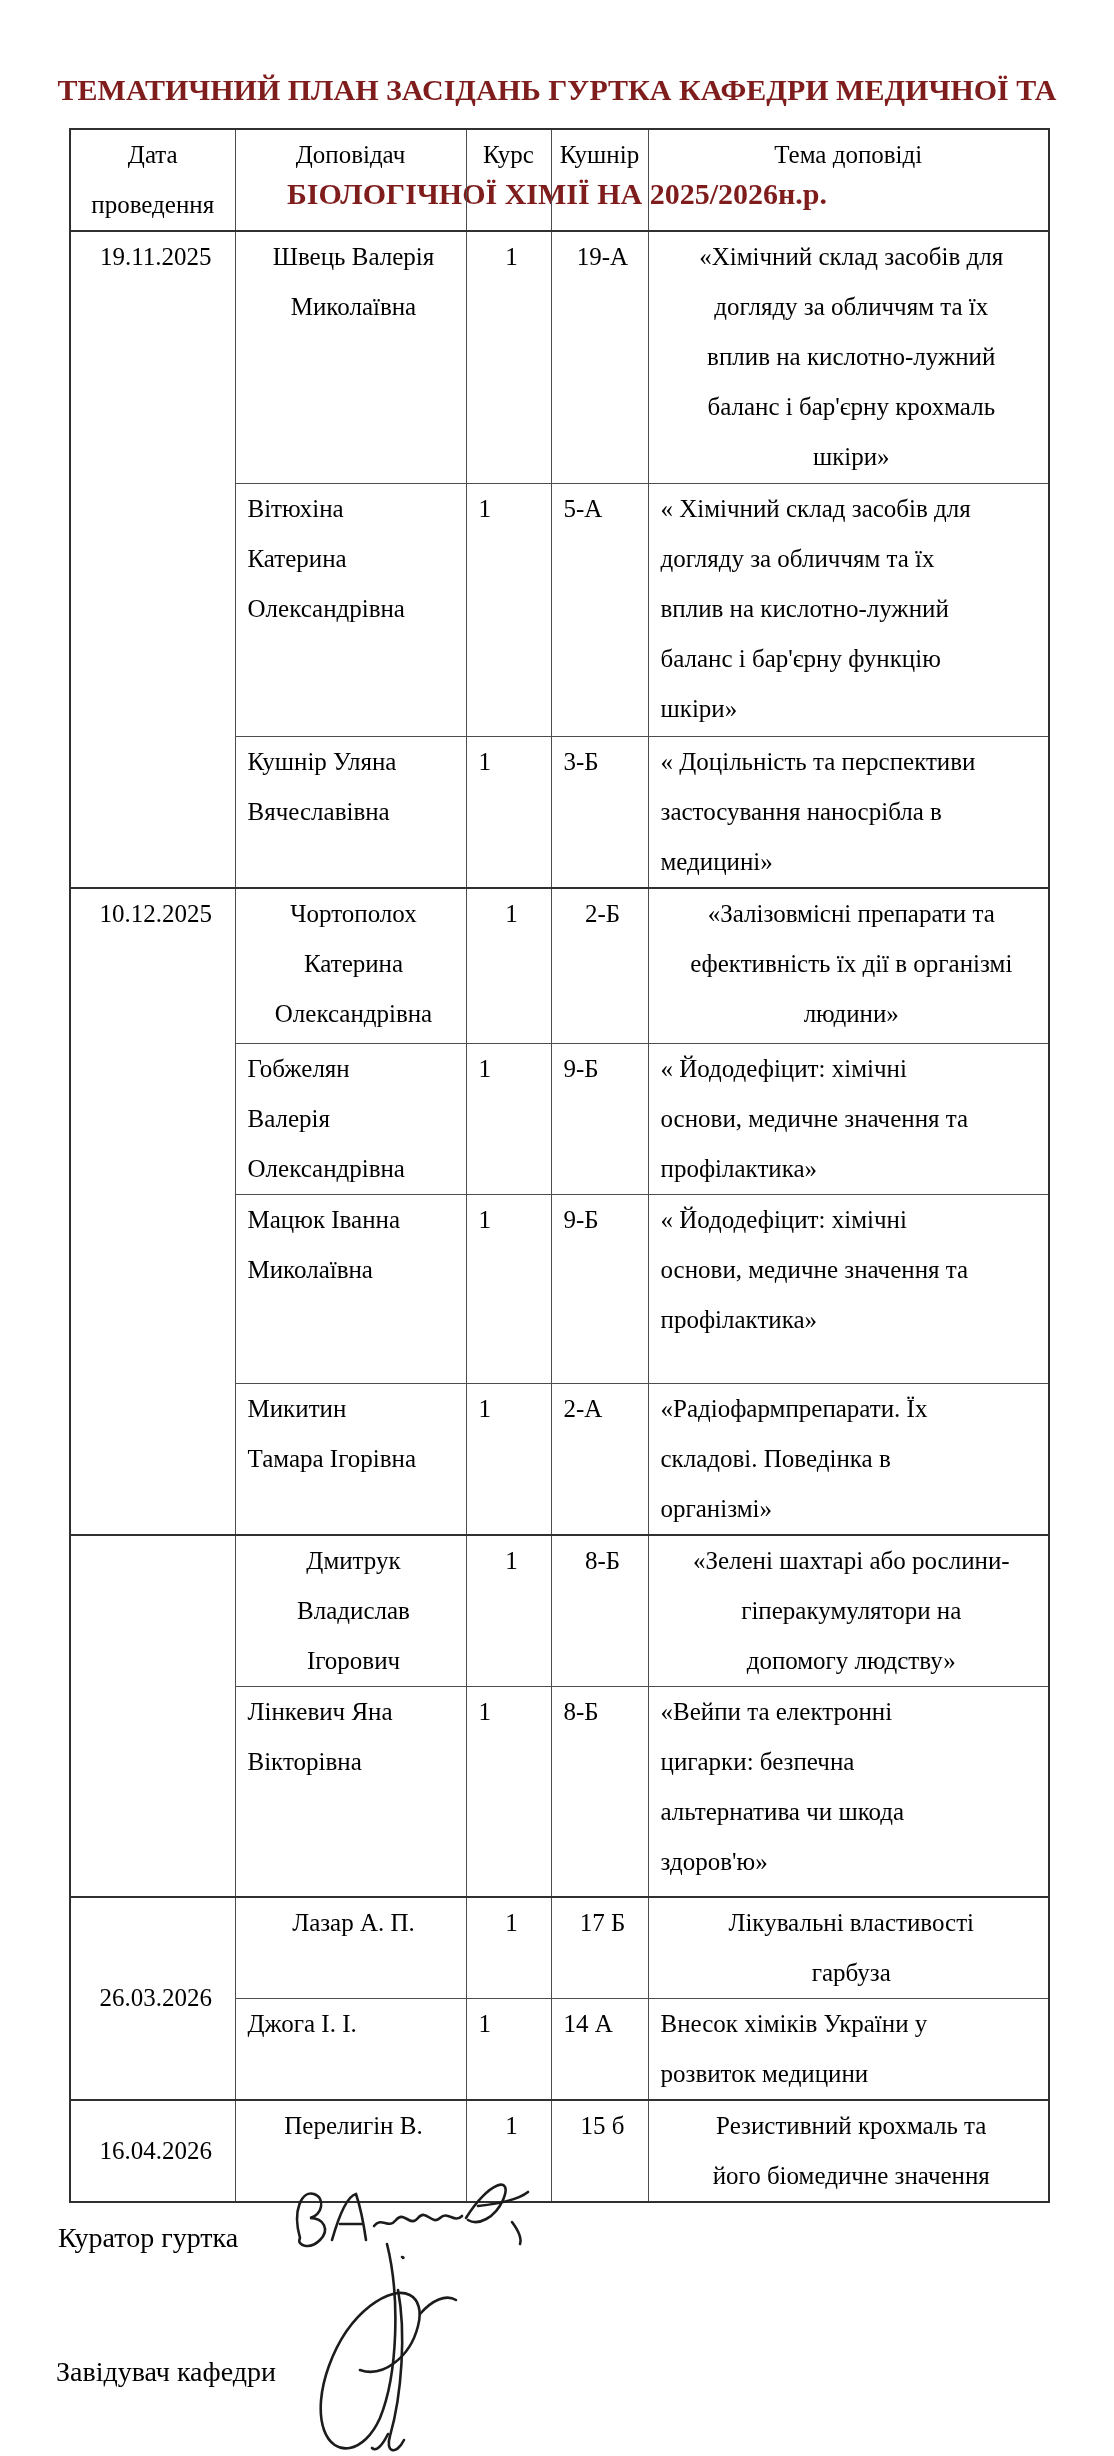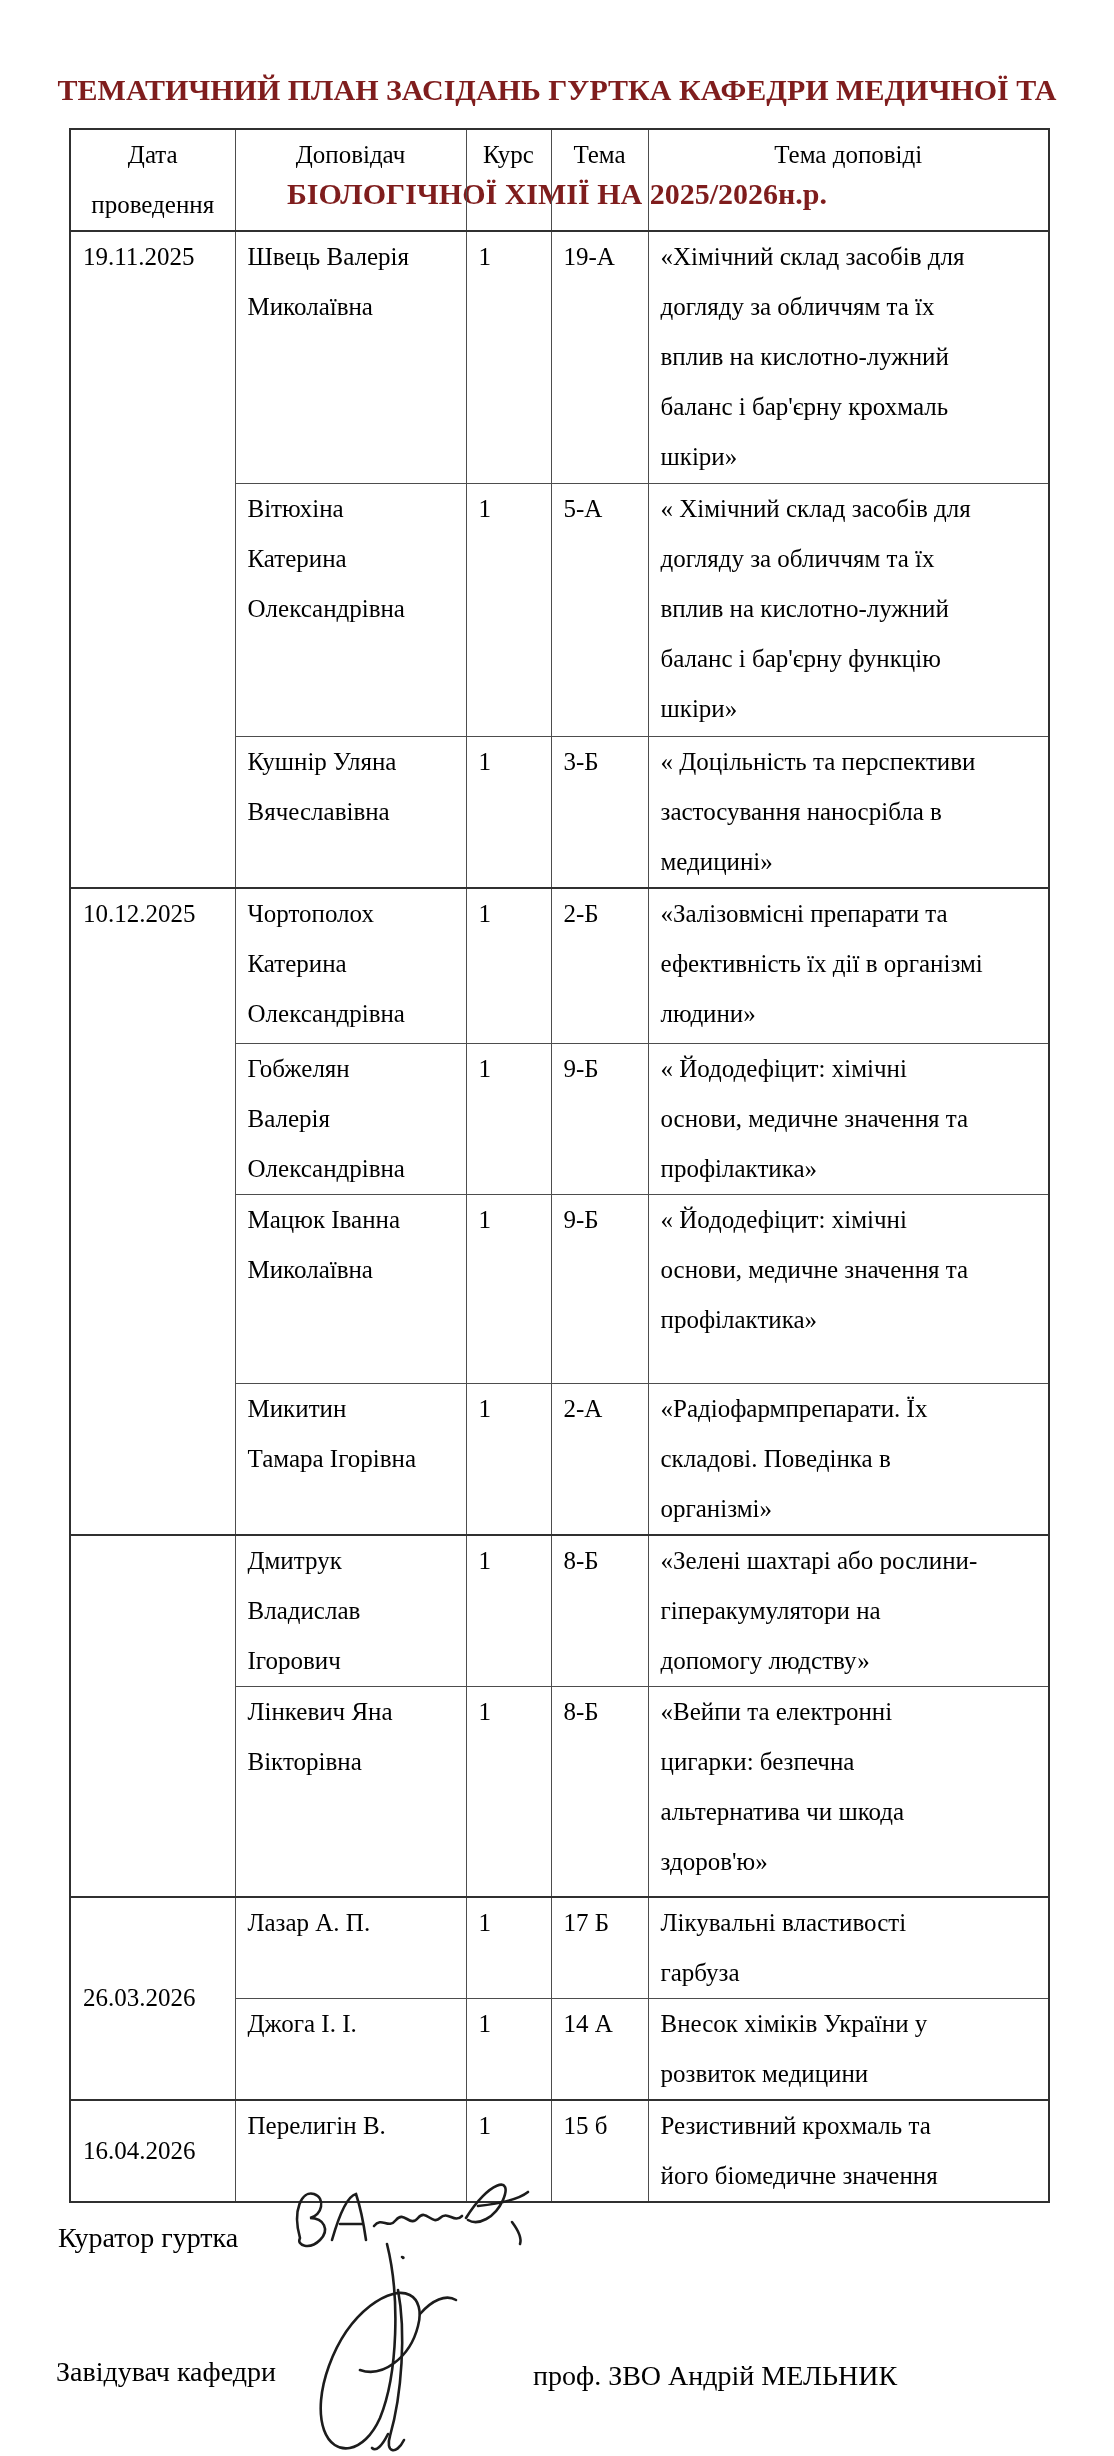--- a/index.html
+++ b/index.html
@@ -38,20 +38,21 @@
     border:1px solid #4d4d4d;
     vertical-align:top;
     padding:0 6px 0 12px;
     white-space:pre-line;
     overflow:hidden;
     font-weight:normal;
   }
   table.sched{border:2px solid #303030;}
   table.sched tr.group-start th, table.sched tr.group-start td{
     border-top:2px solid #303030;
+    text-align:center;
   }
   table.sched th{ text-align:center; padding:0 4px; }
   td.c-date{ padding-left:8px; }
   td.c-date.v-mid{ vertical-align:middle; }
   td.c-course, td.c-group{ padding-left:13px; }
   .footer-label{
     position:absolute;
     font-size:28px;
     color:#000;
     white-space:nowrap;
@@ -76,21 +77,21 @@
         <col style="width:85px">
         <col style="width:97px">
         <col style="width:401px">
     </colgroup>
     <thead>
       <tr style="height:100px">
         <th>Дата
 проведення</th>
         <th>Доповідач</th>
         <th>Курс</th>
-        <th>Тема</th>
+        <th>Кушнір</th>
         <th>Тема доповіді</th>
       </tr>
     </thead>
     <tbody>
       <tr class="group-start" style="height:252px">
         <td class="c-date" rowspan="3">19.11.2025</td>
         <td>Швець Валерія
 Миколаївна</td>
         <td class="c-course">1</td>
         <td class="c-group">19-А</td>
@@ -225,15 +226,14 @@
 
   <div class="footer-label" style="left:56px; top:2356px;">Завідувач кафедри</div>
 
   <svg class="sig" style="left:292px; top:2238px;" width="190" height="218" viewBox="0 0 190 218">
     <path d="M95,6 C108,58 106,136 88,180 C72,216 42,220 32,192 C20,158 42,96 78,68 C112,42 134,58 126,88 C118,120 90,140 68,132"></path>
     <path d="M106,52 C114,94 110,156 98,198 C93,214 104,218 112,202"></path>
     <path d="M96,196 C90,208 84,214 80,210"></path>
     <path d="M128,76 C140,62 154,56 164,62"></path>
   </svg>
 
-  <div class="footer-label" style="left:533px; top:2360px;">проф. ЗВО Андрій МЕЛЬНИК</div>
 
 </div>
 
 </body></html>

